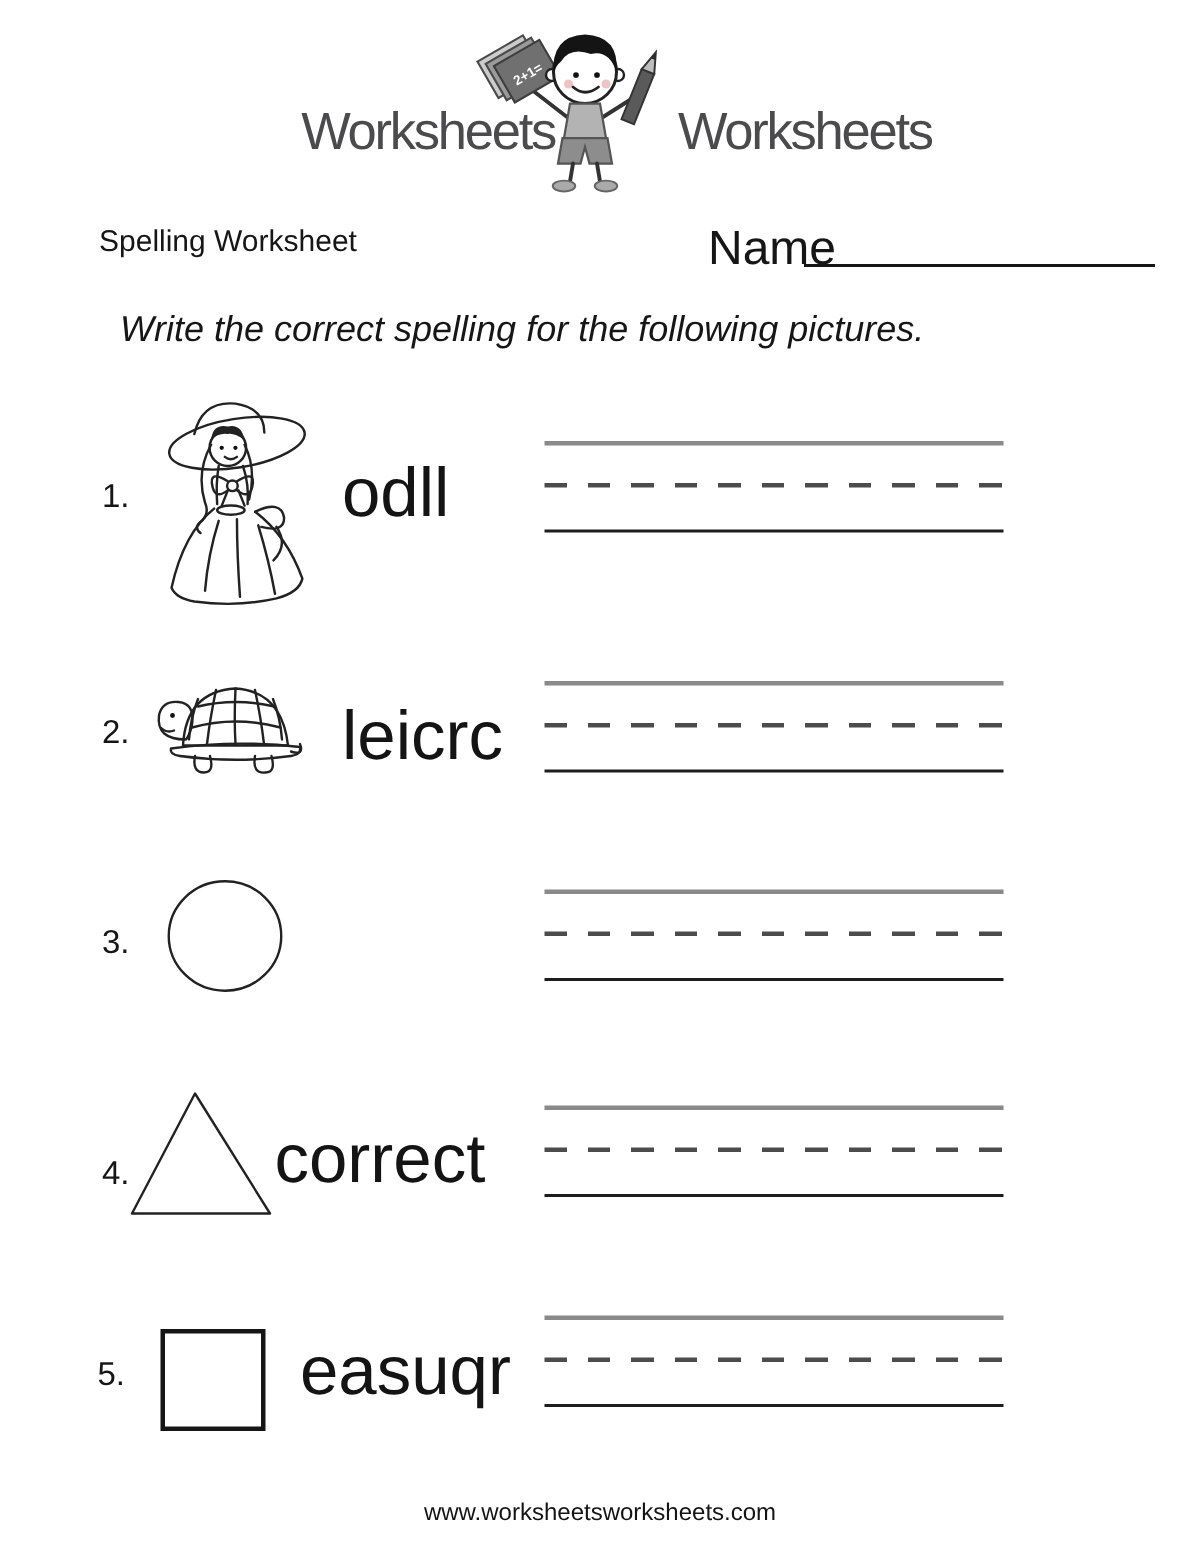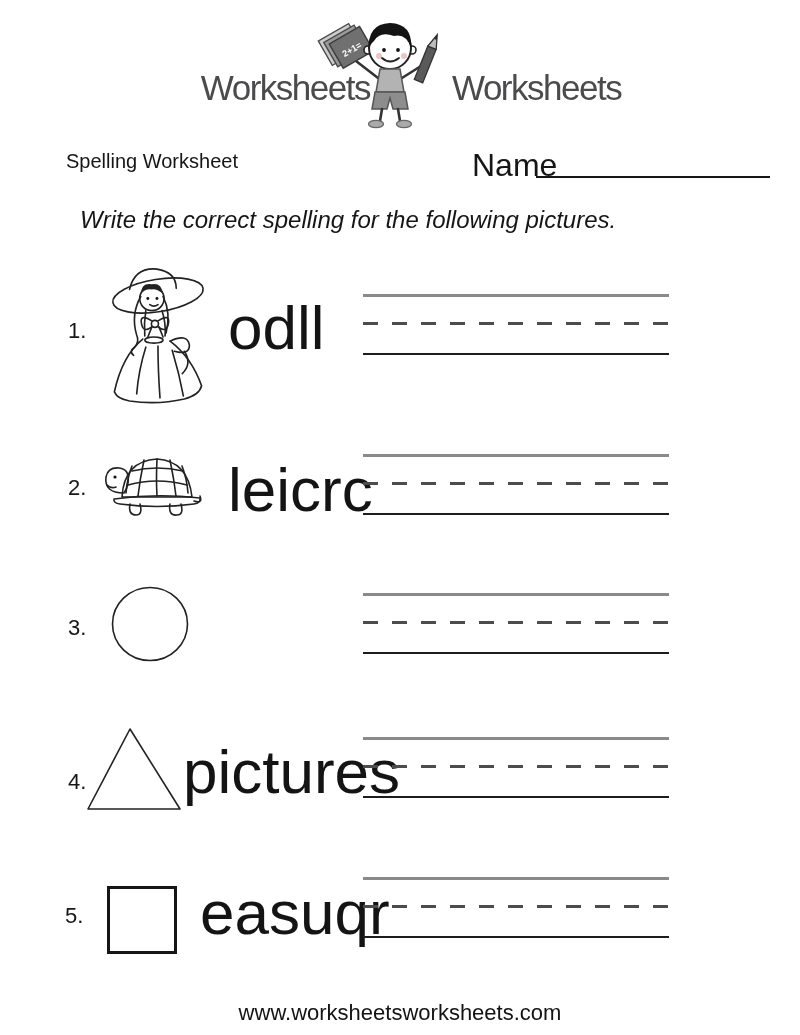--- a/index.html
+++ b/index.html
@@ -13,31 +13,31 @@
   .boy-svg { position:absolute; left:316px; top:2px; }
 
   
   .title { position:absolute; left:66px; top:150px; font-size:20px; color:#161616; }
   .name-label { position:absolute; left:472px; top:147px; font-size:32px; color:#161616; }
   .name-line { position:absolute; left:536px; top:176px; width:234px; height:2px; background:#161616; }
   .instruction { position:absolute; left:80px; top:206px; font-size:24px; color:#161616;font-style:italic; }
 
   
   .item-num { position:absolute; left:68px; font-size:22px; color:#161616; }
-  .word { position:absolute; font-size:62px; line-height:46px; color:#141414; }
+  .word { position:absolute; font-size:46px; line-height:46px; color:#141414; }
   .pic { position:absolute; }
 
   .lines { position:absolute; left:363px; width:306px; height:62px; }
   .ln-top    { position:absolute; top:0;    left:0; right:0; height:3px;   background:#8a8a8a; }
   .ln-dash   { position:absolute; top:28px; left:0; right:0; height:2.5px;
                background:repeating-linear-gradient(90deg,#4c4c4c 0 15px, transparent 15px 29px); }
   .ln-bottom { position:absolute; top:59px; left:0; right:0; height:2px;   background:#1d1d1d; }
 
   
-  .footer { position:absolute; top:1000px; left:0; width:100%; text-align:center; font-size:22px; color:#141414; }
+  .footer { position:absolute; top:1000px; left:0; width:100%; text-align:center; font-size:16px; color:#141414; }
 
   svg .ink { stroke:#222; fill:none; stroke-width:1.6; stroke-linecap:round; stroke-linejoin:round; }
 </style>
 </head>
 <body>
 
 <div class="page">
 
   <div class="logo">
     <span class="logo-text lt-left">Worksheets</span>
@@ -136,21 +136,21 @@
   <div class="lines" style="top:593px">
     <div class="ln-top"></div>
     <div class="ln-dash"></div>
     <div class="ln-bottom"></div>
   </div>
 
   <span class="item-num" style="top:769px">4.</span>
   <svg class="pic" style="left:84px; top:726px" width="100" height="86" viewBox="0 0 100 86">
     <polygon class="ink" points="46,3 96,83 4,83"></polygon>
   </svg>
-  <span class="word" style="left:183px; top:749px">pictures</span>
+  <span class="word" style="left:183px; top:749px">correct</span>
   <div class="lines" style="top:737px">
     <div class="ln-top"></div>
     <div class="ln-dash"></div>
     <div class="ln-bottom"></div>
   </div>
 
   <span class="item-num" style="top:903px; left:65px">5.</span>
   <svg class="pic" style="left:106px; top:885px" width="72" height="70" viewBox="0 0 72 70">
     <rect x="2.5" y="2.5" width="67" height="65" fill="none" stroke="#161616" stroke-width="3"></rect>
   </svg>

